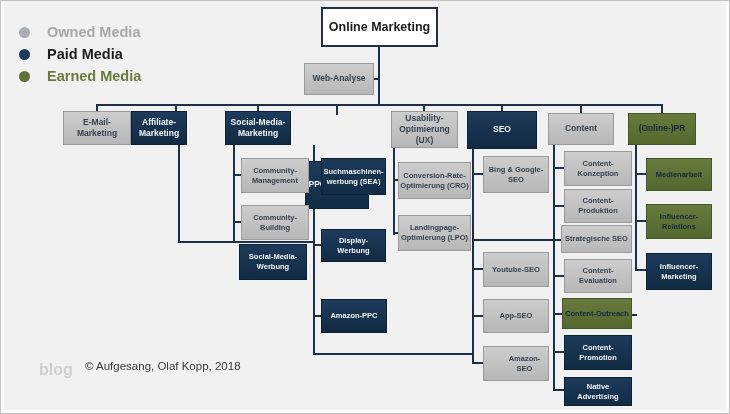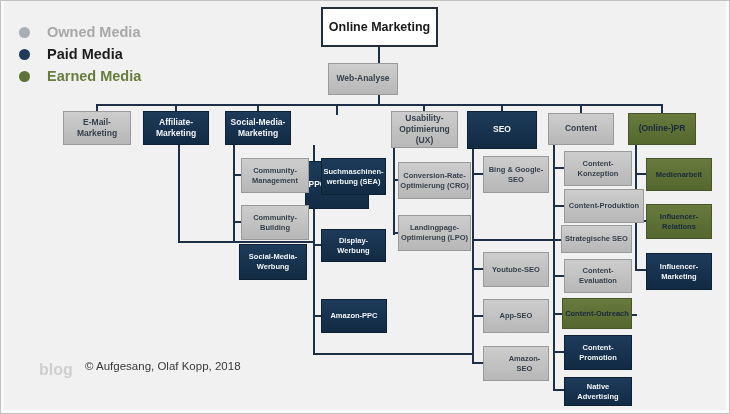--- a/index.html
+++ b/index.html
@@ -103,24 +103,24 @@
   <div class="cn" style="left:552px;top:350px;width:13px;height:2px;"></div>
   <div class="cn" style="left:552px;top:388px;width:13px;height:2px;"></div>
 
   <div class="cn" style="left:634px;top:144px;width:2px;height:126px;"></div>
   <div class="cn" style="left:634px;top:172px;width:13px;height:2px;"></div>
   <div class="cn" style="left:634px;top:219px;width:13px;height:2px;"></div>
   <div class="cn" style="left:634px;top:268px;width:13px;height:2px;"></div>
   <div class="cn" style="left:629px;top:313px;width:7px;height:2px;"></div>
 
   <div class="rootbox">Online Marketing</div>
-  <div class="node owned" style="left:303px;top:62px;width:70px;height:32px;font-size:8.5px;margin-left:24px;">Web-Analyse</div>
+  <div class="node owned" style="left:303px;top:62px;width:70px;height:32px;font-size:8.5px;">Web-Analyse</div>
 
   <div class="node owned cat" style="left:62px;top:110px;width:68px;height:34px;">E-Mail-Marketing</div>
-  <div class="node paid cat" style="left:142px;top:110px;width:66px;height:34px;">Affiliate-Marketing</div>
+  <div class="node paid cat" style="left:130px;top:110px;width:56px;height:34px;">Affiliate-Marketing</div>
   <div class="node paid cat" style="left:224px;top:110px;width:66px;height:34px;">Social-Media-Marketing</div>
   <div class="node paid cat" style="left:304px;top:112px;width:64px;height:48px;margin-top:48px;">PPC-Werbung</div>
   <div class="node owned cat" style="left:390px;top:110px;width:67px;height:37px;">Usability-Optimierung (UX)</div>
   <div class="node paid cat" style="left:466px;top:110px;width:70px;height:38px;text-align:center;">SEO</div>
   <div class="node owned cat" style="left:547px;top:112px;width:66px;height:32px;">Content</div>
   <div class="node earned cat" style="left:627px;top:112px;width:68px;height:32px;">(Online-)PR</div>
 
   <div class="node owned" style="left:240px;top:157px;width:68px;height:35px;">Community-Management</div>
   <div class="node owned" style="left:240px;top:204px;width:68px;height:35px;">Community-Building</div>
   <div class="node paid" style="left:238px;top:243px;width:68px;height:36px;">Social-Media-Werbung</div>
@@ -131,21 +131,21 @@
 
   <div class="node owned" style="left:397px;top:161px;width:73px;height:37px;padding:8px 0;">Conversion-Rate-Optimierung (CRO)</div>
   <div class="node owned" style="left:397px;top:214px;width:73px;height:36px;padding:1px 0;">Landingpage-Optimierung (LPO)</div>
 
   <div class="node owned" style="left:482px;top:155px;width:66px;height:37px;">Bing &amp; Google-SEO</div>
   <div class="node owned" style="left:482px;top:251px;width:66px;height:35px;">Youtube-SEO</div>
   <div class="node owned" style="left:482px;top:298px;width:66px;height:34px;">App-SEO</div>
   <div class="node owned" style="left:482px;top:345px;width:66px;height:35px;padding-left:19px;">Amazon-SEO</div>
 
   <div class="node owned" style="left:563px;top:150px;width:68px;height:35px;">Content-Konzeption</div>
-  <div class="node owned" style="left:563px;top:188px;width:80px;height:34px;">Content-Produktion</div>
+  <div class="node owned" style="left:563px;top:188px;width:68px;height:34px;">Content-Produktion</div>
   <div class="node owned" style="left:560px;top:224px;width:71px;height:28px;">Strategische SEO</div>
   <div class="node owned" style="left:563px;top:258px;width:68px;height:34px;">Content-Evaluation</div>
   <div class="node earned" style="left:561px;top:297px;width:70px;height:31px;">Content-Outreach</div>
   <div class="node paid" style="left:563px;top:334px;width:68px;height:35px;">Content-Promotion</div>
   <div class="node paid" style="left:563px;top:376px;width:68px;height:29px;">Native Advertising</div>
 
   <div class="node earned" style="left:645px;top:157px;width:66px;height:33px;">Medienarbeit</div>
   <div class="node earned" style="left:645px;top:203px;width:66px;height:35px;">Influencer-Relations</div>
   <div class="node paid" style="left:645px;top:252px;width:66px;height:37px;">Influencer-Marketing</div>
 

